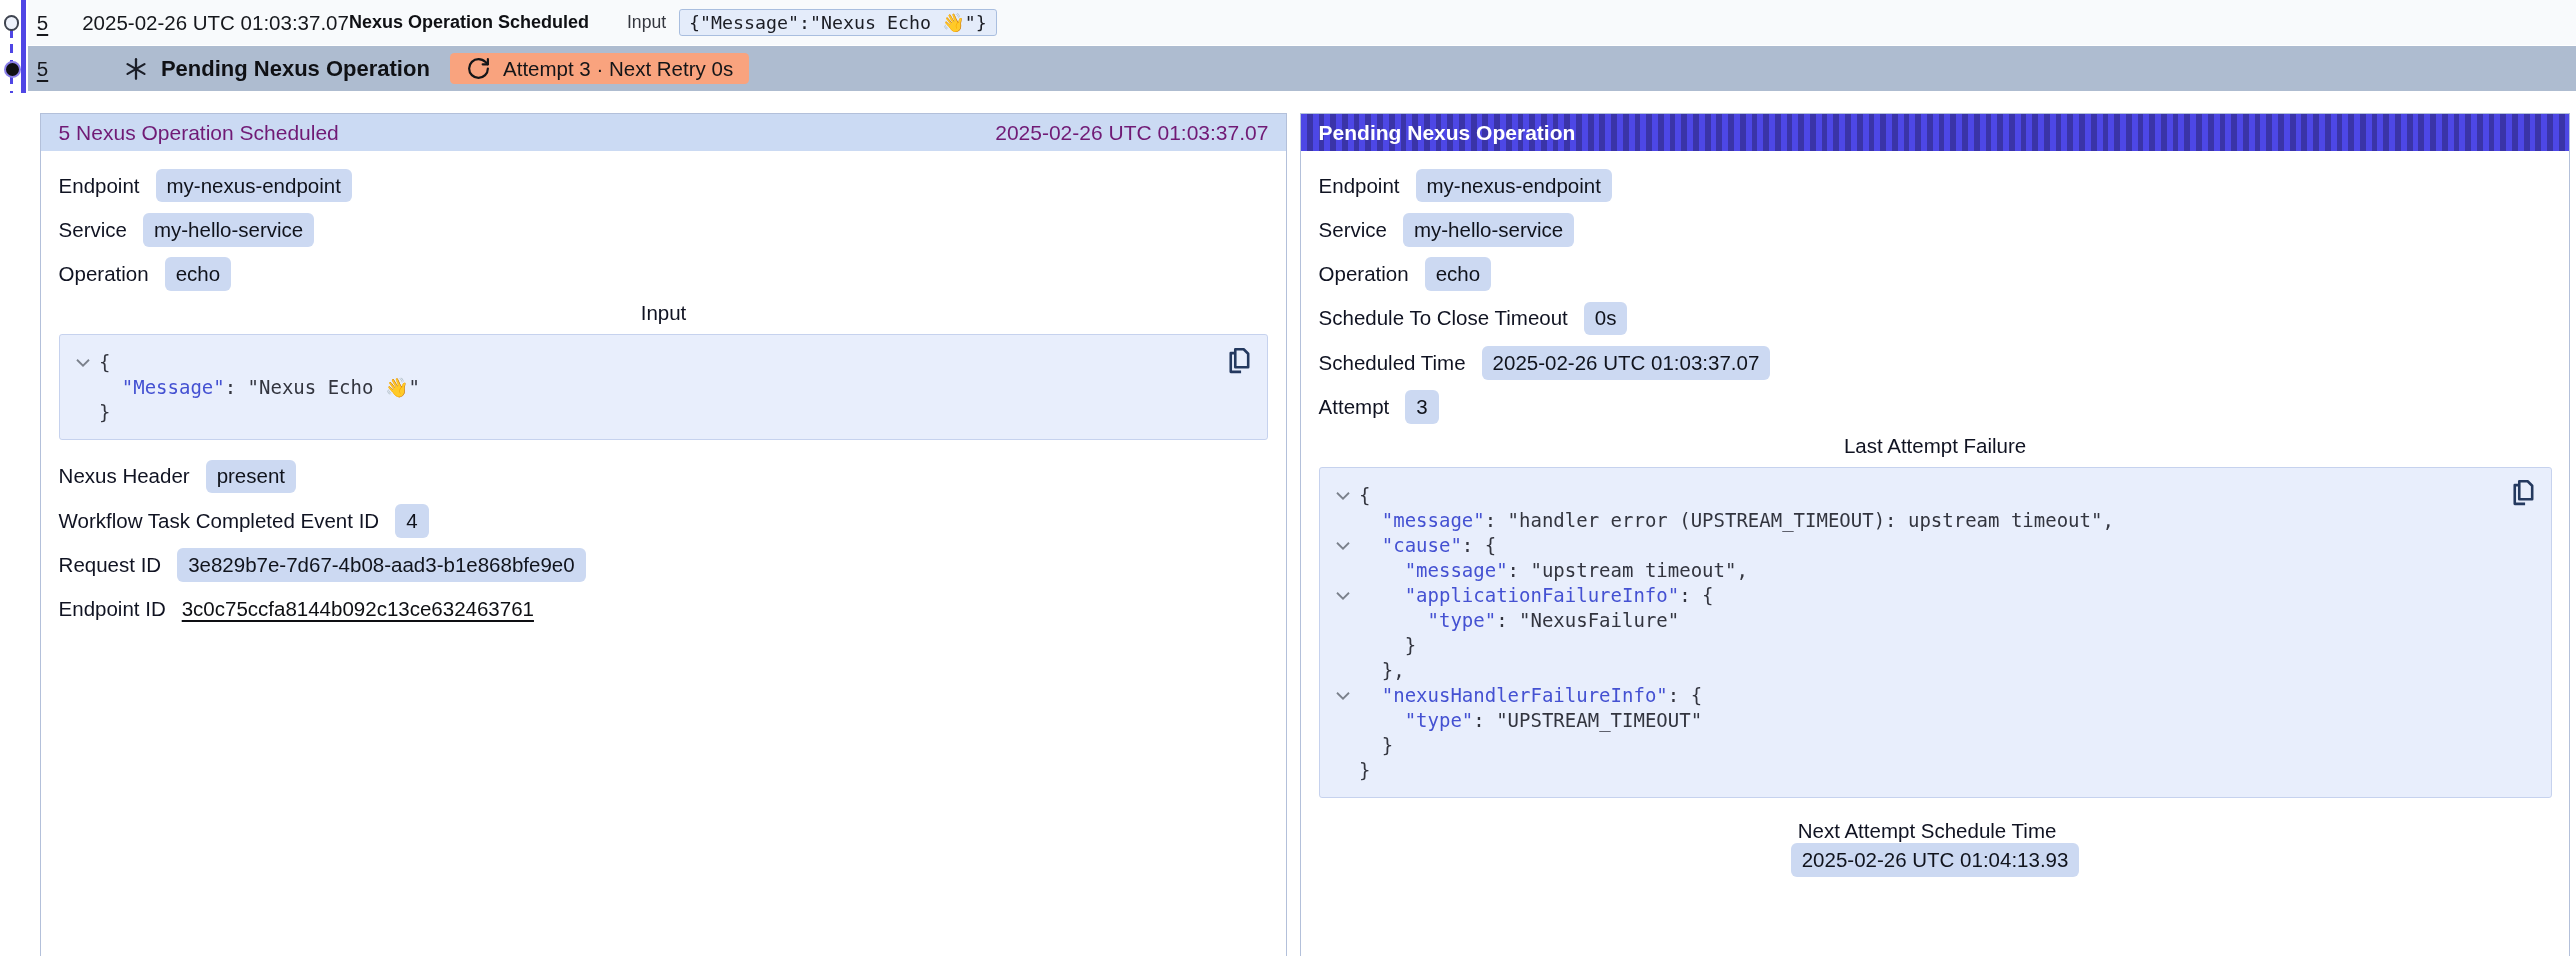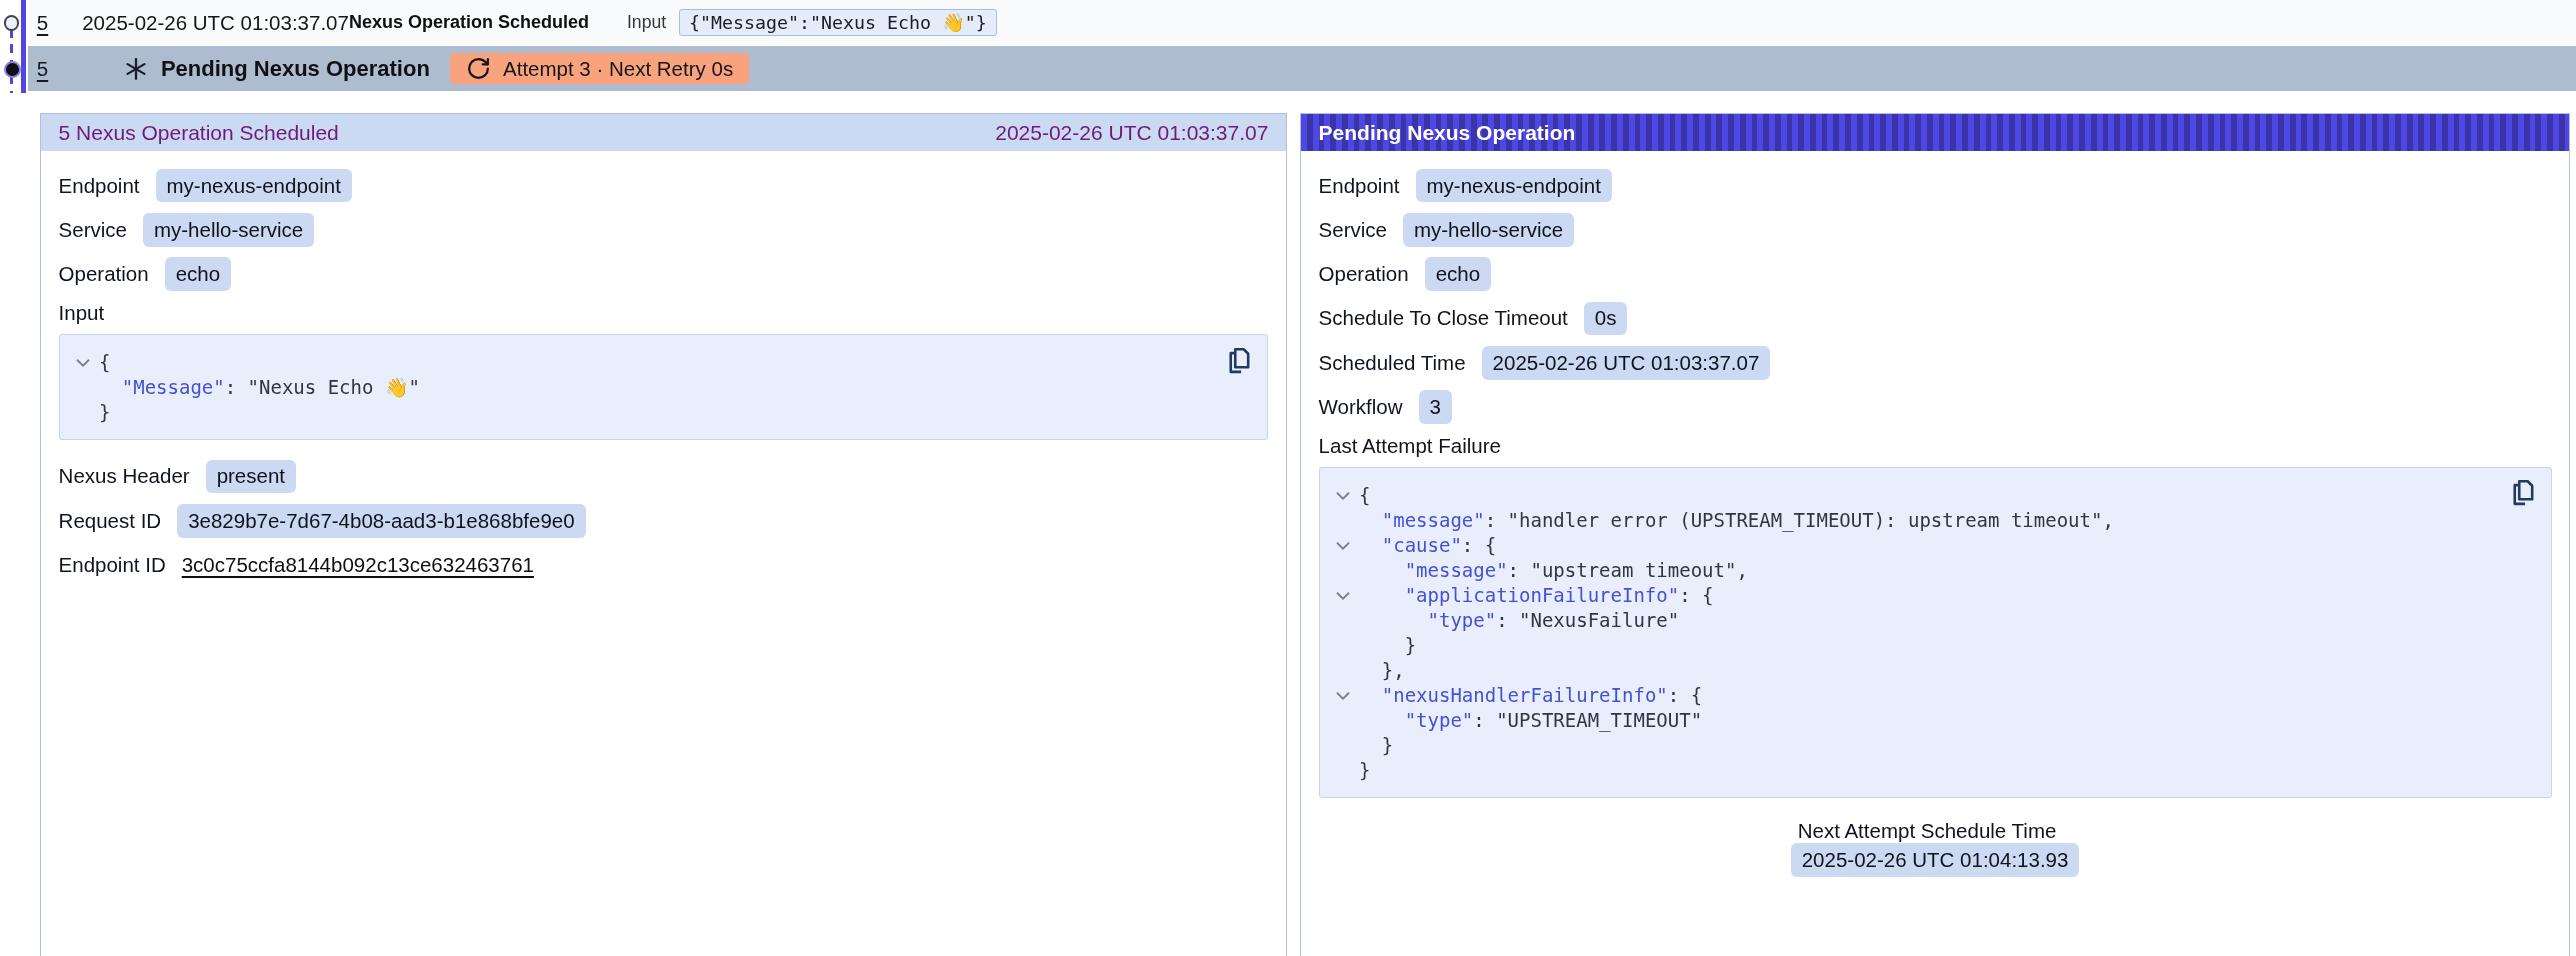--- a/index.html
+++ b/index.html
@@ -37,21 +37,21 @@
   
   .panels{display:flex;margin:22px 5.9px 0 40px;gap:13px;align-items:flex-start;}
   .panel{border:1.5px solid #b3c0da;background:#fff;box-sizing:border-box;height:1025px;}
   .panel.left{width:1247px;}
   .panel.right{flex:1;}
   .panel-header{height:37px;display:flex;align-items:center;justify-content:space-between;padding:0 17.6px;font-size:21px;color:#701a75;}
   .panel.left .panel-header{background:var(--panel-header-bg,#cbdaf3);}
   .panel.right .panel-header{
     background:repeating-linear-gradient(90deg,var(--stripe-light,#4d47e6) 0 5.9px,var(--stripe-dark,#3a34a8) 5.9px 11.7px);
     color:#ffffff;font-weight:600;}
-  .panel-body{padding:17.6px 17.6px;}
+  .panel-body{padding:17.6px 17.6px;text-align:center;}
 
   .field{display:flex;align-items:center;margin-bottom:10.3px;min-height:34px;}
   .field .label{font-size:20.5px;color:#101322;margin-right:16px;}
   .badge{background:var(--badge-bg,#ccd9f2);border-radius:5.9px;padding:2.9px 11px;font-size:20.5px;line-height:28px;color:#10131c;white-space:nowrap;}
   .link-value{font-size:20.5px;color:#0e0f13;text-decoration:underline;text-underline-offset:4.4px;cursor:pointer;}
   .section-label{font-size:20.5px;color:#101322;margin:4.4px 0 8.8px;}
 
   .code-block{position:relative;background:var(--code-bg,#e8eefc);border:1.5px solid #c6d2ee;border-radius:2.9px;
     padding:14.6px 51px 14.6px 7.3px;margin:2.9px 0 19px;}
   .code-line{display:flex;font-family:"DejaVu Sans Mono",monospace;font-size:19px;line-height:25px;color:#33353f;}
@@ -149,20 +149,24 @@
                 <path d="M9.5 2.5 H16 L19.5 6 V16.5 H9.5 Z"></path>
               </svg>
           </button>
         </div>
 
         <div class="field">
           <span class="label">Nexus Header</span>
           <span class="badge">present</span>
         </div>
         <div class="field">
+          <span class="label">Workflow Task Completed Event ID</span>
+          <span class="badge">4</span>
+        </div>
+        <div class="field">
           <span class="label">Request ID</span>
           <span class="badge">3e829b7e-7d67-4b08-aad3-b1e868bfe9e0</span>
         </div>
         <div class="field">
           <span class="label">Endpoint ID</span>
           <a class="link-value">3c0c75ccfa8144b092c13ce632463761</a>
         </div>
       </div>
     </section>
 
@@ -185,21 +189,21 @@
         </div>
         <div class="field">
           <span class="label">Schedule To Close Timeout</span>
           <span class="badge">0s</span>
         </div>
         <div class="field">
           <span class="label">Scheduled Time</span>
           <span class="badge">2025-02-26 UTC 01:03:37.07</span>
         </div>
         <div class="field">
-          <span class="label">Workflow</span>
+          <span class="label">Attempt</span>
           <span class="badge">3</span>
         </div>
 
         <div class="section-label">Last Attempt Failure</div>
         <div class="code-block">
           <div>
               <div class="code-line">
                 <span class="gutter">
                   <svg class="chev" viewBox="0 0 16 9">
                     <polyline points="2,1.5 8,7.5 14,1.5"></polyline>

